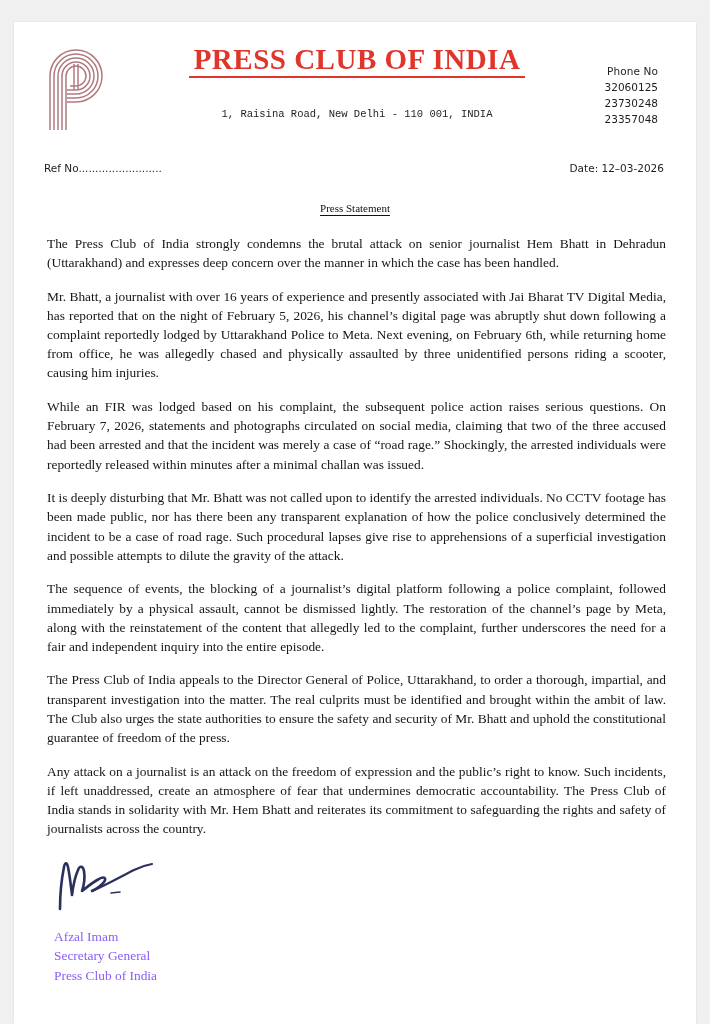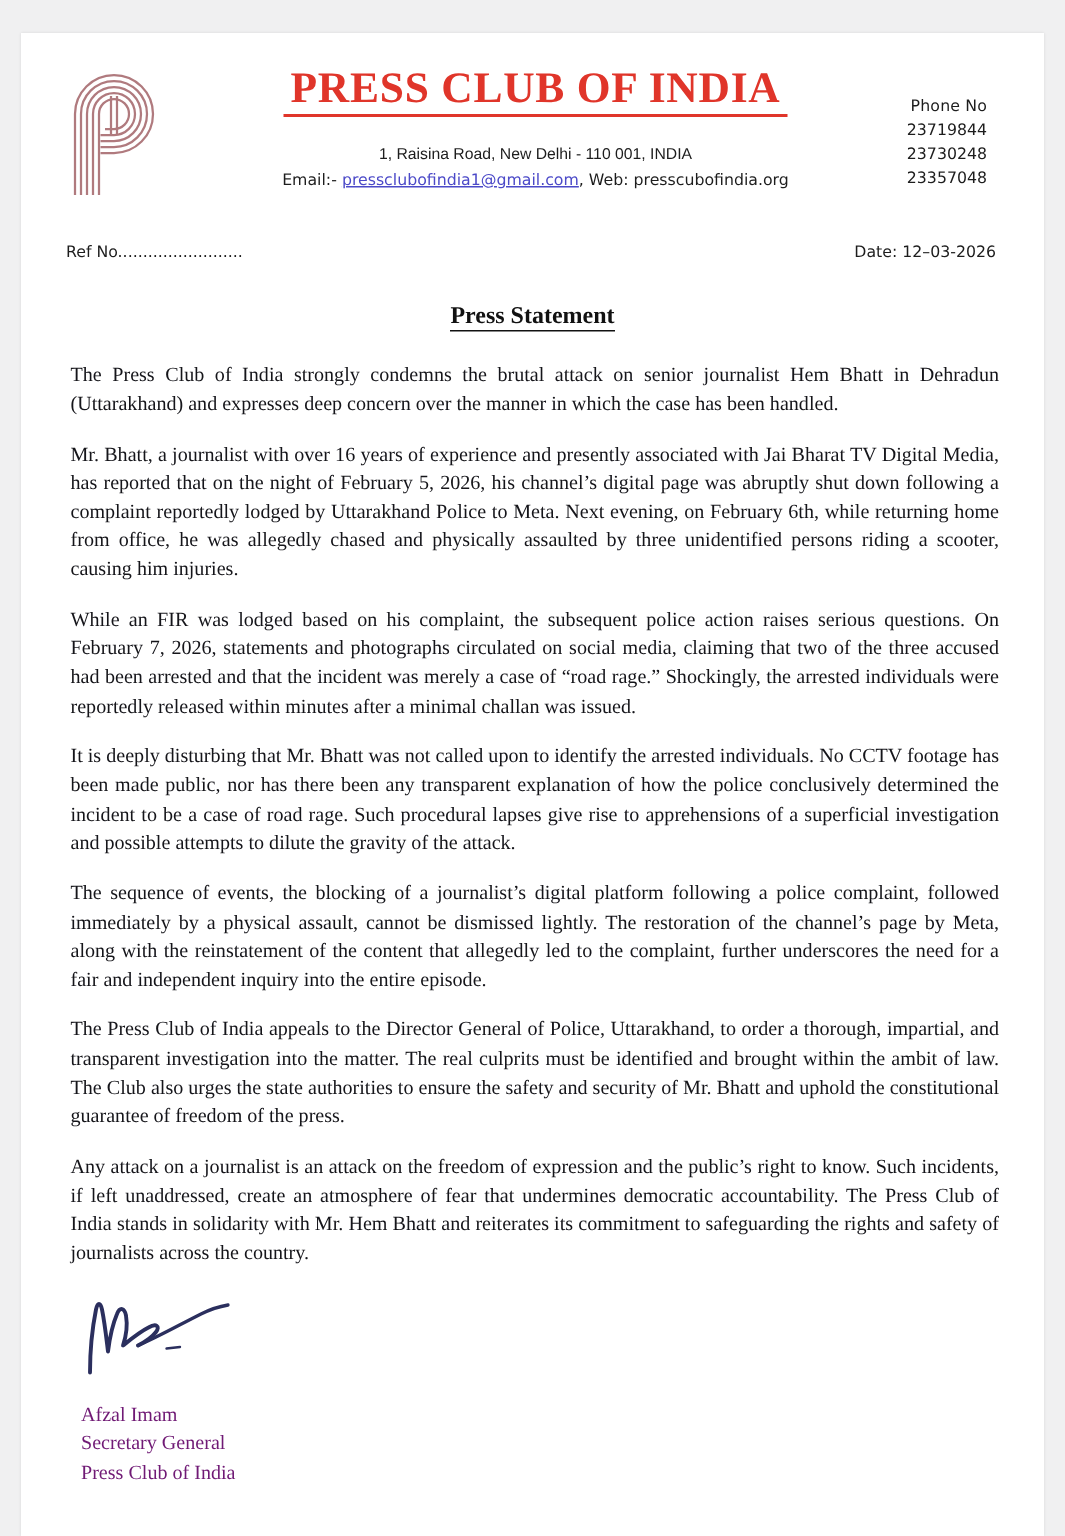--- a/index.html
+++ b/index.html
@@ -54,24 +54,24 @@
     font-weight: bold;
     color: #e0352a;
     letter-spacing: 0.5px;
     line-height: 1.08;
     display: inline-block;
     border-bottom: 2px solid #e0352a;
     padding: 0 5px 1px 5px;
   }
 
   .org-address {
-    font-family: Liberation Sans, sans-serif;
-    font-size: 10.5px;
-    color: #1d1d1d;
-    margin-top: 17px;
+    font-family: Liberation Mono, monospace;
+    font-size: 10.5px;
+    color: #1d1d1d;
+    margin-top: 28px;
     line-height: 1.55;
   }
 
   .org-contact {
     font-family: "DejaVu Sans", sans-serif;
     font-size: 10.5px;
     color: #1d1d1d;
     line-height: 1.55;
   }
 
@@ -102,22 +102,22 @@
     color: #1d1d1d;
   }
   .refno { position: absolute; left: 8px; top: 0; }
   .datetxt { position: absolute; right: 8px; top: 0; }
 
   
   .doc-heading {
     text-align: center;
     margin-top: 22px;
     font-family: "Liberation Serif", serif;
-    font-size: 16px;
-    font-weight: bold;
+    font-size: 11px;
+    font-weight: normal;
     color: #111;
   }
   .doc-heading span {
     border-bottom: 1.5px solid #111;
     padding-bottom: 1px;
   }
 
   
   .body-copy {
     margin: 20px 30px 0 33px;
@@ -140,21 +140,21 @@
   .sign-mark {
     width: 120px;
     height: 62px;
     display: block;
   }
   .sign-lines {
     margin-top: 12px;
     font-family: "Liberation Serif", serif;
     font-size: 13.4px;
     line-height: 1.45;
-    color: #701a75;
+    color: #8b5cf6;
   }
 </style>
 </head>
 <body>
 
 <div class="page">
 
   <div class="letterhead">
 
     <div class="logo">
@@ -167,26 +167,25 @@
           <path d="M26 90 L26 36 A10 10 0 0 1 36 26 A10 10 0 0 1 46 36 A10 10 0 0 1 36 46 L30 46"></path>
           <line x1="34" y1="24" x2="34" y2="50"></line>
           <line x1="38" y1="24" x2="38" y2="50"></line>
         </g>
       </svg>
     </div>
 
     <div class="head-center">
       <div class="org-title">PRESS CLUB OF INDIA</div>
       <div class="org-address">1, Raisina Road, New Delhi - 110 001, INDIA</div>
-      <div class="org-contact"><span>Email:-</span> <a class="maillink" href="#">pressclubofindia1@gmail.com</a><span>,  Web: presscubofindia.org</span></div>
     </div>
 
     <div class="phones">
       <div class="lbl">Phone No</div>
-      <div>23719844</div>
+      <div>32060125</div>
       <div>23730248</div>
       <div>23357048</div>
     </div>
   </div>
 
   <div class="refrow">
     <div class="refno">Ref No.........................</div>
     <div class="datetxt">Date: 12–03-2026</div>
   </div>
 

